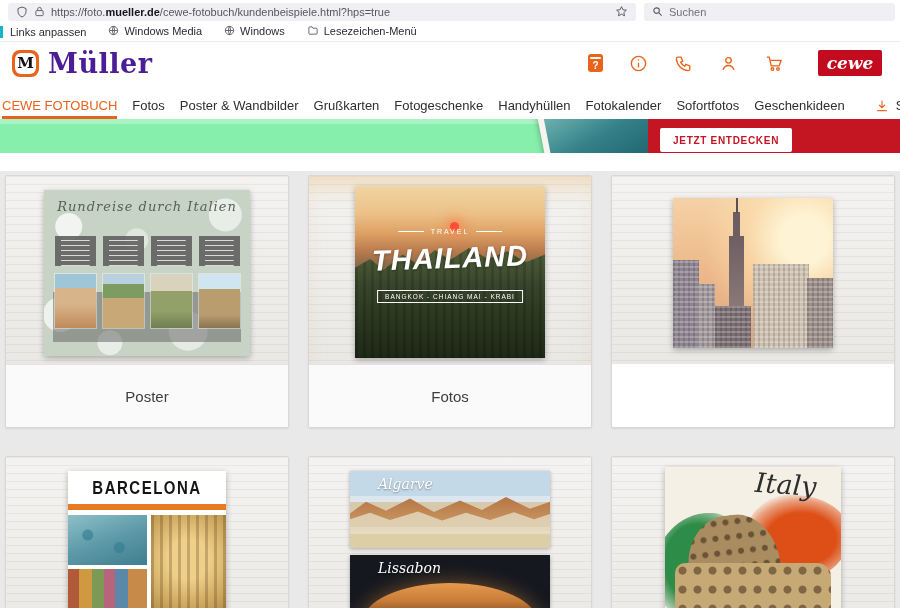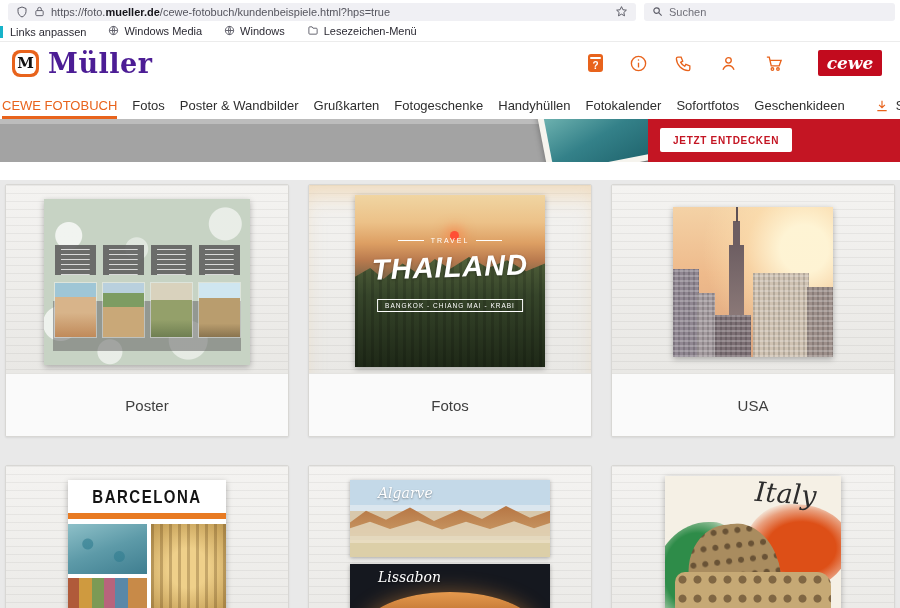--- a/index.html
+++ b/index.html
@@ -36,26 +36,26 @@
   
   .site-nav { height:27px; background:#fff; display:flex; align-items:center; gap:15px; padding:0 12px 0 2px; font-size:13px; color:#2e2e2e;margin-top:8px; }
   .nav-item { position:relative; height:100%; display:flex; align-items:center; cursor:pointer; white-space:nowrap; }
   .nav-active { color:#e8631c; }
   .nav-active::after { content:""; position:absolute; left:0; right:0; bottom:0; height:3px; background:#e8631c; }
   .nav-divider { width:1px; align-self:stretch; background:#c9c9c9; margin-left:auto; }
   .nav-util { display:flex; align-items:center; gap:7px; font-size:12.5px; color:#2e2e2e; cursor:pointer; white-space:nowrap; }
   .nav-util svg, .store-glyph { color:#e8631c; }
 
   
-  .hero { height:43px; position:relative; overflow:hidden;
+  .hero { height:34px; position:relative; overflow:hidden;
     background-image:
       repeating-linear-gradient(90deg, rgba(60,30,10,.10) 0 2px, transparent 2px 95px),
       repeating-linear-gradient(180deg, rgba(80,45,15,.16) 0 1px, transparent 1px 11px),
       linear-gradient(90deg,#a8713f,#c29058 22%,#a16a39 52%,#b9854e 78%,#95priv6233 100%);
-    background-color:#a3a3a3; }
+    background-color:#86efac; }
   .hero::before { content:""; position:absolute; left:0; right:252px; top:0; height:5px; background:rgba(255,255,255,.28); }
   .hero-photo { position:absolute; left:541px; top:-28px; width:118px; height:78px; background:#f6f4ee; padding:6px; transform:rotate(-11deg); box-shadow:0 3px 6px rgba(0,0,0,.35); }
   .hero-photo-img { width:100%; height:100%; background:linear-gradient(160deg,#7bbdb8 0%,#348189 55%,#20656e 100%); }
   .hero-red { position:absolute; right:0; top:0; width:252px; height:43px; background:#c41523; }
   .hero-cta { position:absolute; left:12px; top:9px; height:24px; padding:0 13px; background:#fff; border:none; border-radius:2px; color:#c41523; font-size:10px; font-weight:600; letter-spacing:.7px; display:flex; align-items:center; cursor:pointer; font-family:"Liberation Sans",sans-serif; }
   .white-strip { height:18px; background:#fff; }
 
   
   .content { background:#e9e9e9; height:437px; padding:4px 5px 0; }
   .grid { display:grid; grid-template-columns:repeat(3,1fr); gap:28px 19px; }
@@ -292,20 +292,21 @@
   </div>
 </div>
 <div class="white-strip"></div>
 
 <div class="content">
   <div class="grid">
 
     <div class="card">
       <div class="card-img">
         <div class="cover cover-reise">
+          <div class="reise-title">Rundreise durch Italien</div>
           <div class="reise-band"></div>
           <div class="reise-cols">
             <div class="r-col">
                 <div class="r-box"></div>
                 <div class="r-photo rp1"></div>
               </div>
             <div class="r-col">
                 <div class="r-box"></div>
                 <div class="r-photo rp2"></div>
               </div>
@@ -345,21 +346,20 @@
       <div class="card-img">
         <div class="cover cover-usa">
           <div class="bld b-l1"></div>
             <div class="bld b-l2"></div>
             <div class="bld b-m"></div>
           <div class="bld b-big"></div>
             <div class="bld b-r1"></div>
           <div class="esb"></div>
         </div>
       </div>
-      <div class="card-footer">USA</div>
     </div>
 
     <div class="card">
       <div class="card-img">
         <div class="cover cover-bcn">
           <div class="bcn-title">BARCELONA</div>
           <div class="bcn-bar"></div>
           <div class="bcn-grid">
             <div class="bcn-left">
                 <div class="bcn-p1"></div>

